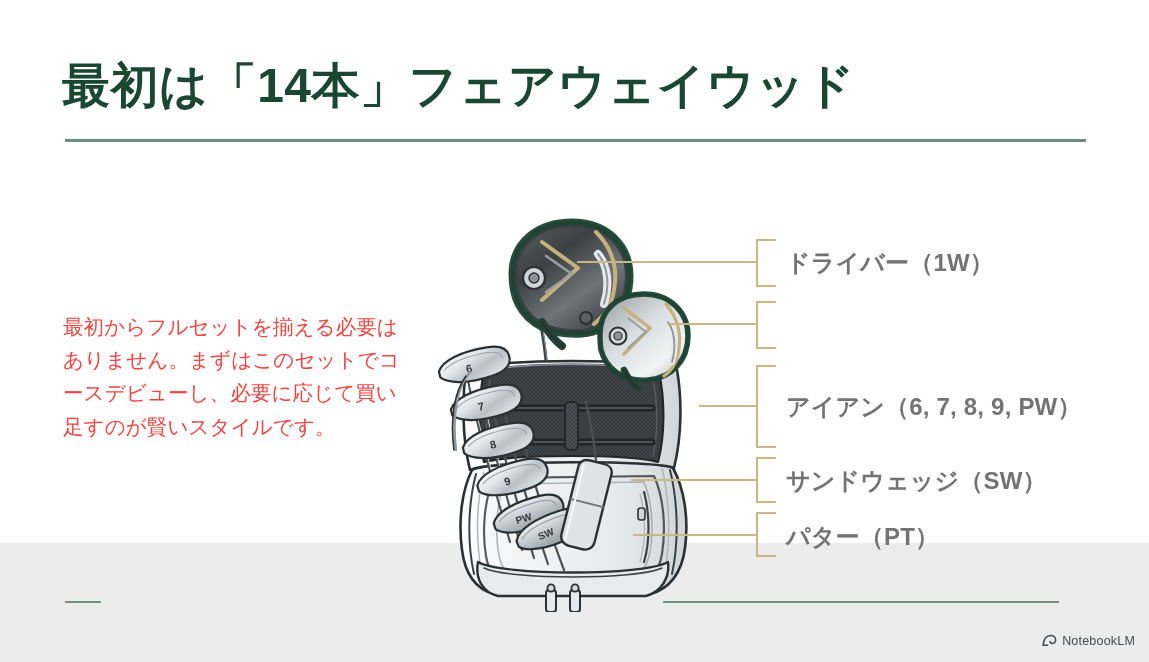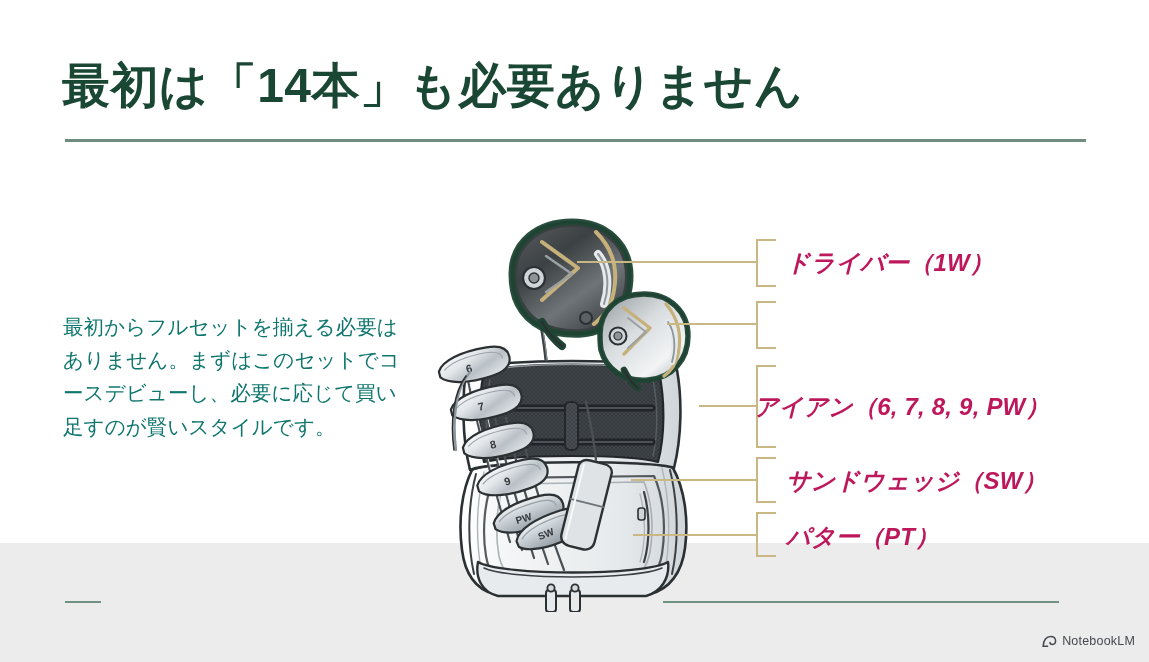--- a/index.html
+++ b/index.html
@@ -76,77 +76,76 @@
     white-space: nowrap;
   }
   
   .body-text {
     position: absolute;
     left: 63px;
     top: 310px;
     width: 340px;
     font-size: 20.5px;
     line-height: 1.62;
-    color: #0f766e;
+    color: #ef4444;
     letter-spacing: 0.1px;
   }
   
   .callouts {
     position: absolute;
     left: 0;
     top: 0;
     width: 1149px;
     height: 662px;
     pointer-events: none;
   }
   .callout-label {
     position: absolute;
     font-size: 24px;
     font-weight: bold;
-    color: #be185d;
+    color: #737373;
     white-space: nowrap;
     letter-spacing: 0.2px;
-    font-style: italic;
   }
   .cl-driver  { left: 786px; top: 247px; }
   .cl-fw      { left: 786px; top: 309px; }
-  .cl-iron    { left: 754px; top: 391px; }
+  .cl-iron    { left: 786px; top: 391px; }
   .cl-sw      { left: 786px; top: 465px; }
   .cl-pt      { left: 786px; top: 521px; }
   
   .bag-art {
     position: absolute;
     left: 418px;
     top: 212px;
     width: 320px;
     height: 400px;
   }
   .notebook-mark {
     position: absolute;
     right: 14px;
     bottom: 14px;
     display: flex;
-    align-items: flex-end;
+    align-items: flex-start;
     gap: 5px;
     font-size: 12.5px;
     color: #444a4d;
     letter-spacing: 0.2px;
   }
   .nb-logo { display: block; }
 </style>
 </head>
 <body>
 
 <div class="slide">
 
   <div class="ground-band"></div>
   <div class="ground-line-left"></div>
   <div class="ground-line-right"></div>
 
-  <div class="title">最初は「14本」も必要ありません</div>
+  <div class="title">最初は「14本」フェアウェイウッド</div>
   <div class="title-rule"></div>
 
   <div class="body-text">最初からフルセットを揃える必要はありません。まずはこのセットでコースデビューし、必要に応じて買い足すのが賢いスタイルです。</div>
 
   <div class="bag-art">
     <svg viewBox="0 0 320 400" width="320" height="400" xmlns="http://www.w3.org/2000/svg">
       <defs>
         <linearGradient id="metalG" x1="0" y1="0" x2="1" y2="1">
           <stop offset="0%" stop-color="#ffffff"></stop>
           <stop offset="35%" stop-color="#e3e7ea"></stop>

